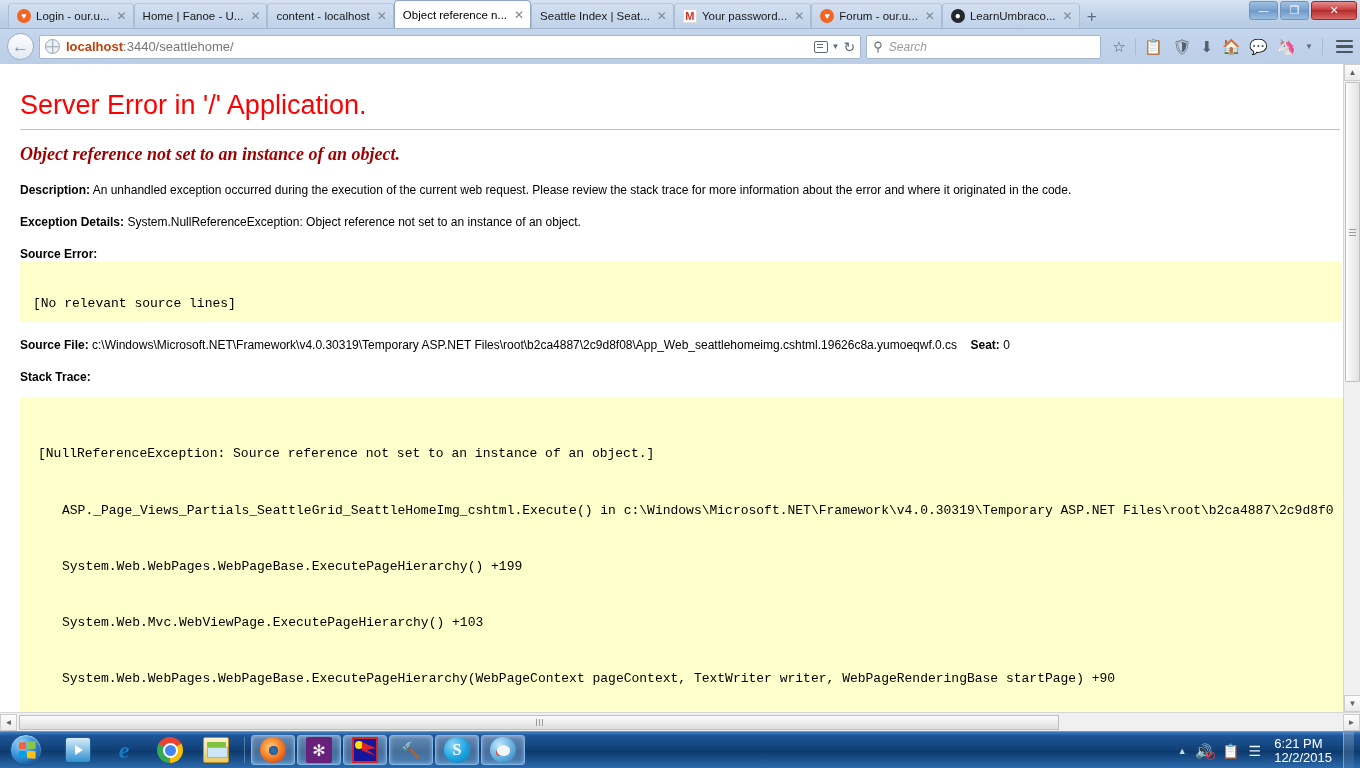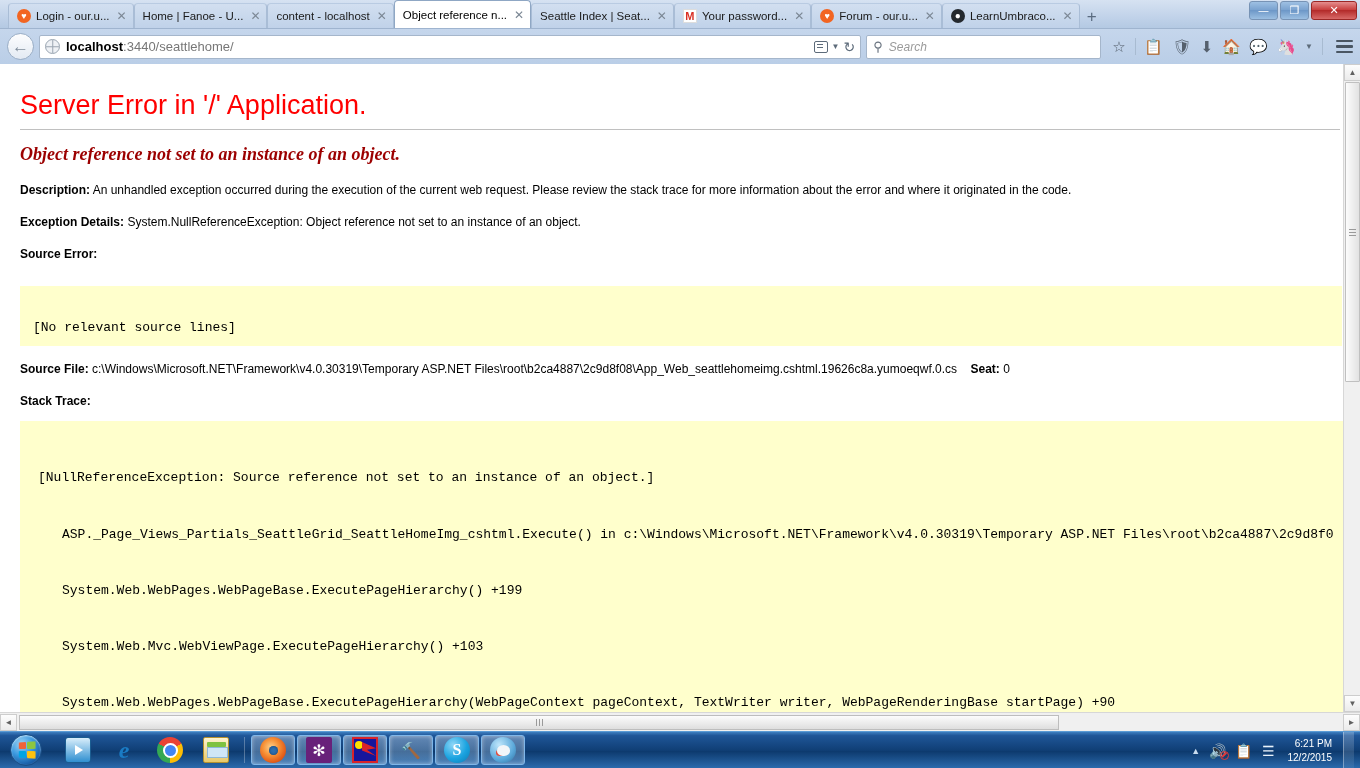--- a/index.html
+++ b/index.html
@@ -147,21 +147,21 @@
   }
   .globe:before {
     content:""; position:absolute; left:50%; top:0; bottom:0; width:1.5px;
     background:#9aa5b1; transform: translateX(-50%);
   }
   .globe:after {
     content:""; position:absolute; top:50%; left:0; right:0; height:1.5px;
     background:#9aa5b1; transform: translateY(-50%);
   }
   .urltext { font-size: 13px; color: #777; flex: 1 1 auto; }
-  .urltext b { color: #000000; font-weight: bold; }
+  .urltext b { color: #c2410c; font-weight: bold; }
   .url-right { display:flex; align-items:center; gap: 4px; color:#5d6b7a; }
   .readericon {
     width: 14px; height: 12px; border: 1.5px solid #5d6b7a; border-radius: 2px;
     position: relative;
   }
   .readericon:after{
     content:""; position:absolute; left:2px; top:2px; right:4px; height:1px;
     box-shadow: 0 0 0 0 #5d6b7a, 0 3px 0 0 #5d6b7a;
     background:#5d6b7a;
   }
@@ -226,21 +226,21 @@
     font-family: "Liberation Mono", monospace;
     font-size: 13px;
     color: #000;
     padding: 10px 12px;
     margin-bottom: 16px;
     height: 60px;
     display: flex;
     align-items: flex-end;
     width: 1322px;
   }
-  .srclabel { margin-bottom: 24px; }
+  .srclabel { margin-bottom: 0; }
   .stacklabel { margin-bottom: 12px; }
   .stackbox {
     background: #ffffcc;
     font-family: "Liberation Mono", monospace;
     font-size: 13px;
     line-height: 18.7px;
     color: #000;
     padding: 11px 0 0 18px;
     white-space: pre;
     overflow: hidden;
@@ -369,21 +369,21 @@
   .ic-paint2:after{content:"";width:13px;height:11px;border-radius:50% 50% 45% 45%;background:#f3f6f9;box-shadow: -3px 2px 0 -2px #e24b3c, 1px -1px 0 -2px #3bb54a;}
 
   .tray {
     position: absolute; right: 0; top: 0; height: 37px;
     display: flex; align-items: center; gap: 9px;
     padding-right: 6px;
   }
   .tray .ti { color: #e8f2fb; font-size: 14px; line-height:1; }
   .tray .arrow-up { font-size: 9px; color:#c9dcee; }
   .clock {
-    color: #ffffff; font-size: 10px; text-align: right; line-height: 14px;
+    color: #ffffff; font-size: 13px; text-align: left; line-height: 14px;
     margin-left: 4px; margin-right: 2px;
   }
   .showdesktop {
     width: 11px; height: 37px;
     background: linear-gradient(to bottom, rgba(255,255,255,.22), rgba(255,255,255,.06));
     border-left: 1px solid rgba(255,255,255,.35);
   }
   .mute { position:relative; }
   .mute .ban {
     position:absolute; right:-2px; bottom:-2px; width:9px;height:9px;border-radius:50%;

